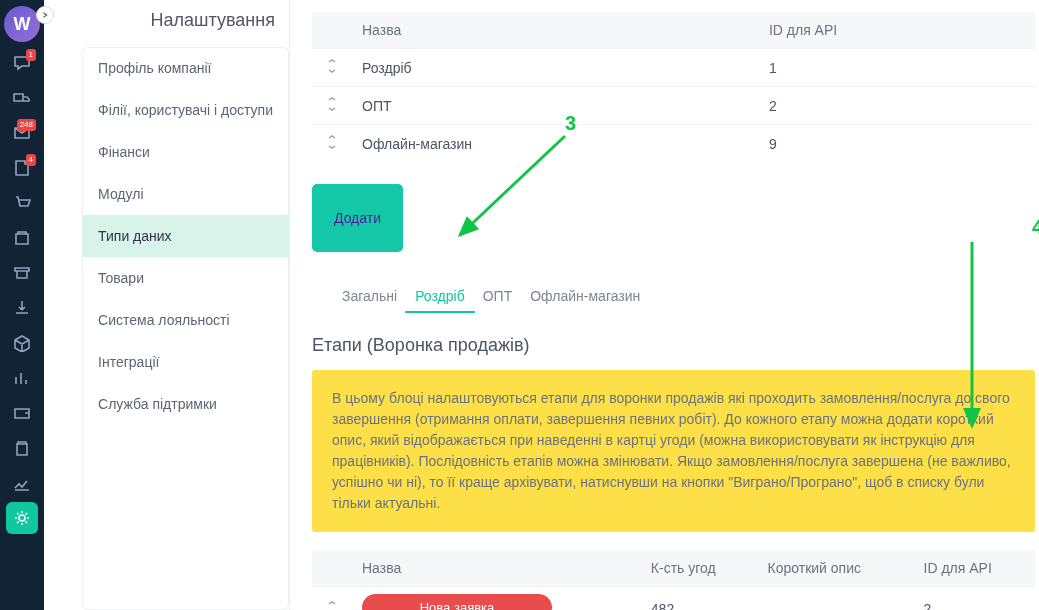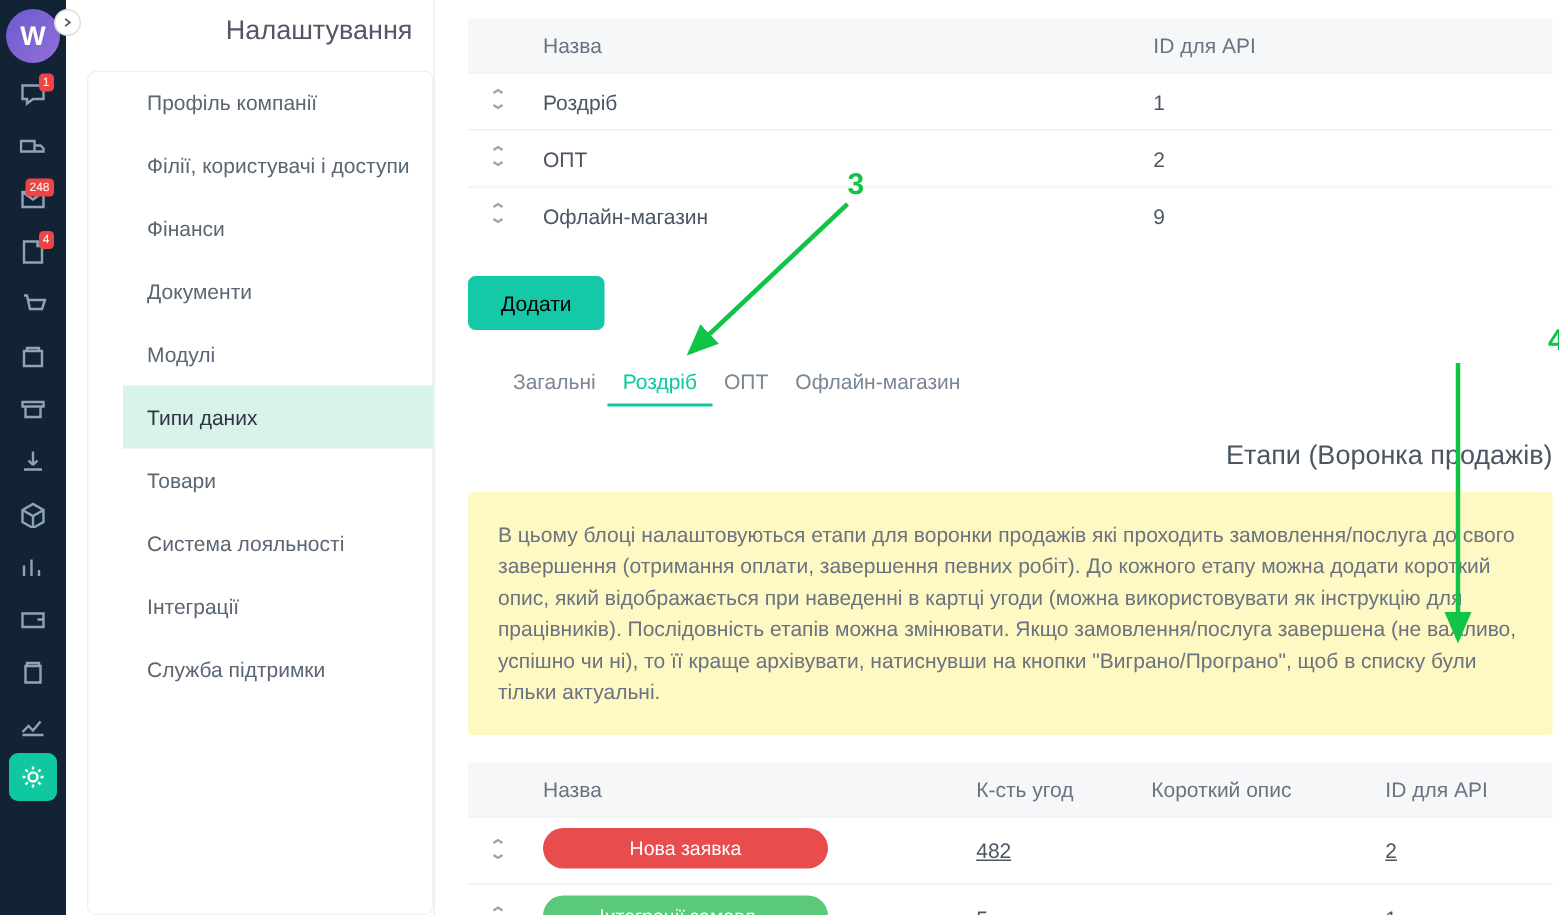--- a/index.html
+++ b/index.html
@@ -9,43 +9,43 @@
 .icon-rail { width: 44px; background: #132336; display: flex; flex-direction: column; align-items: center; padding-top: 0; position: relative; }
 .rail-logo { width: 36px; height: 36px; border-radius: 50%; background: linear-gradient(135deg, #6a5acd 0%, #9370db 100%); margin: 6px 0 2px; display:flex; align-items:center; justify-content:center; color:#fff; font-weight:700; font-size:18px; position:relative; }
 .rail-expand { position:absolute; top:6px; left:36px; width:18px; height:18px; background:#fff; border-radius:50%; display:flex; align-items:center; justify-content:center; font-size:10px; color:#555; border:1px solid #ddd; }
 .rail-item { width: 32px; height: 32px; margin: 3px 0; display: flex; align-items: center; justify-content: center; color: #8fa3b8; cursor: pointer; position: relative; }
 .rail-item svg { width: 18px; height: 18px; fill: none; stroke: currentColor; stroke-width: 1.6; }
 .rail-item.active { background: #0fc8a0; border-radius: 6px; color: #fff; }
 .rail-badge { position: absolute; top: 2px; right: 2px; background: #ef4444; color: #fff; font-size: 8px; padding: 0 3px; border-radius: 3px; min-width: 10px; height: 12px; line-height: 12px; text-align: center; }
 
 .settings-nav { width: 246px; background: #fff; border-right: 1px solid #eee; display: flex; flex-direction: column; align-items: flex-end; }
 .settings-title { font-size: 18px; color: #556; padding: 10px 14px; font-weight: 400; }
-.nav-inner { border-radius: 6px; margin: 6px 0 0 6px; box-shadow: 0 0 0 1px #eef2f4 inset; flex: 1; overflow-y: auto; padding-left: 24px; }
+.nav-inner { border-radius: 6px; margin: 6px 0 0 6px; box-shadow: 0 0 0 1px #eef2f4 inset; flex: 1; overflow-y: auto; }
 .nav-item { padding: 13px 16px; color: #5b6673; cursor: pointer; font-size: 14px; white-space: nowrap; }
 .nav-item.active { background: #d7f3ea; color: #334; }
 
 .main { flex: 1; padding: 12px 0 0 22px; overflow: hidden; position: relative; }
 .main-inner { overflow-y: auto; height: 100%; padding-right: 4px; }
 
 table.simple { width: 100%; border-collapse: collapse; margin-bottom: 12px; }
 table.simple thead th { background: #f5f7f9; font-weight: 400; color: #6b7280; text-align: left; padding: 10px 10px; font-size: 14px; }
 table.simple tbody td { padding: 10px 10px; border-top: 1px solid #f0f2f5; color: #4b5563; font-size: 14px; }
 .drag-cell { width: 40px; text-align: center; color: #9aa3ae; cursor: grab; }
 .drag-handle svg { width: 10px; height: 14px; fill: none; stroke: #9aa3ae; stroke-width: 1.5; }
 
-.btn-add { background: #14c8a8; color: #000000; border: none; padding: 10px 22px; border-radius: 5px; font-size: 14px; cursor: pointer; margin: 10px 0 18px; }
+.btn-add { background: #14c8a8; color: #4c1d95; border: none; padding: 26px 22px; border-radius: 5px; font-size: 14px; cursor: pointer; margin: 10px 0 28px; }
 
 .tabs { display: flex; gap: 14px; border-bottom: 1px solid transparent; padding: 0 14px 0 28px; margin-bottom: 22px; }
 .tab { padding: 8px 2px; color: #7b8794; cursor: pointer; position: relative; font-size: 14px; }
 .tab.active { color: #0fc8a0; }
 .tab.active::after { content: ""; position: absolute; left: -8px; right: -8px; bottom: -1px; height: 2px; background: #0fc8a0; }
 
-.section-title { font-size: 18px; color: #4b5563; font-weight: 400; margin-bottom: 14px; text-align: right; }
-
-.info-box { background: #fef9c3; padding: 18px 20px; color: #6b7280; font-size: 14px; line-height: 1.5; border-radius: 3px; margin-bottom: 18px; }
+.section-title { font-size: 18px; color: #4b5563; font-weight: 400; margin-bottom: 14px; }
+
+.info-box { background: #fde047; padding: 18px 20px; color: #6b7280; font-size: 14px; line-height: 1.5; border-radius: 3px; margin-bottom: 18px; }
 
 table.stages { width: 100%; border-collapse: collapse; }
 table.stages thead th { background: #f5f7f9; font-weight: 400; color: #6b7280; text-align: left; padding: 10px 10px; font-size: 14px; }
 table.stages tbody td { padding: 7px 10px; border-top: 1px solid #f0f2f5; color: #4b5563; font-size: 14px; vertical-align: middle; text-decoration: underline; }
 .pill { display: inline-block; color: #fff; padding: 6px 20px; border-radius: 999px; font-size: 13px; min-width: 190px; text-align: center; white-space: nowrap; overflow: hidden; text-overflow: ellipsis; max-width: 210px; }
 
 .anno { position: absolute; pointer-events: none; }
 .anno-num { position: absolute; color: #10c445; font-weight: 700; font-size: 20px; pointer-events: none; }
 .anno svg { overflow: visible; }
 </style>
@@ -139,21 +139,20 @@
         </div>
       </div>
   </div>
 
   <div class="settings-nav">
     <div class="settings-title">Налаштування</div>
     <div class="nav-inner" id="nav-items">
         <div class="nav-item">Профіль компанії</div>
         <div class="nav-item">Філії, користувачі і доступи</div>
         <div class="nav-item">Фінанси</div>
-        <div class="nav-item">Документи</div>
         <div class="nav-item">Модулі</div>
         <div class="nav-item active">Типи даних</div>
         <div class="nav-item">Товари</div>
         <div class="nav-item">Система лояльності</div>
         <div class="nav-item">Інтеграції</div>
         <div class="nav-item">Служба підтримки</div>
       </div>
   </div>
 
   <div class="main">

